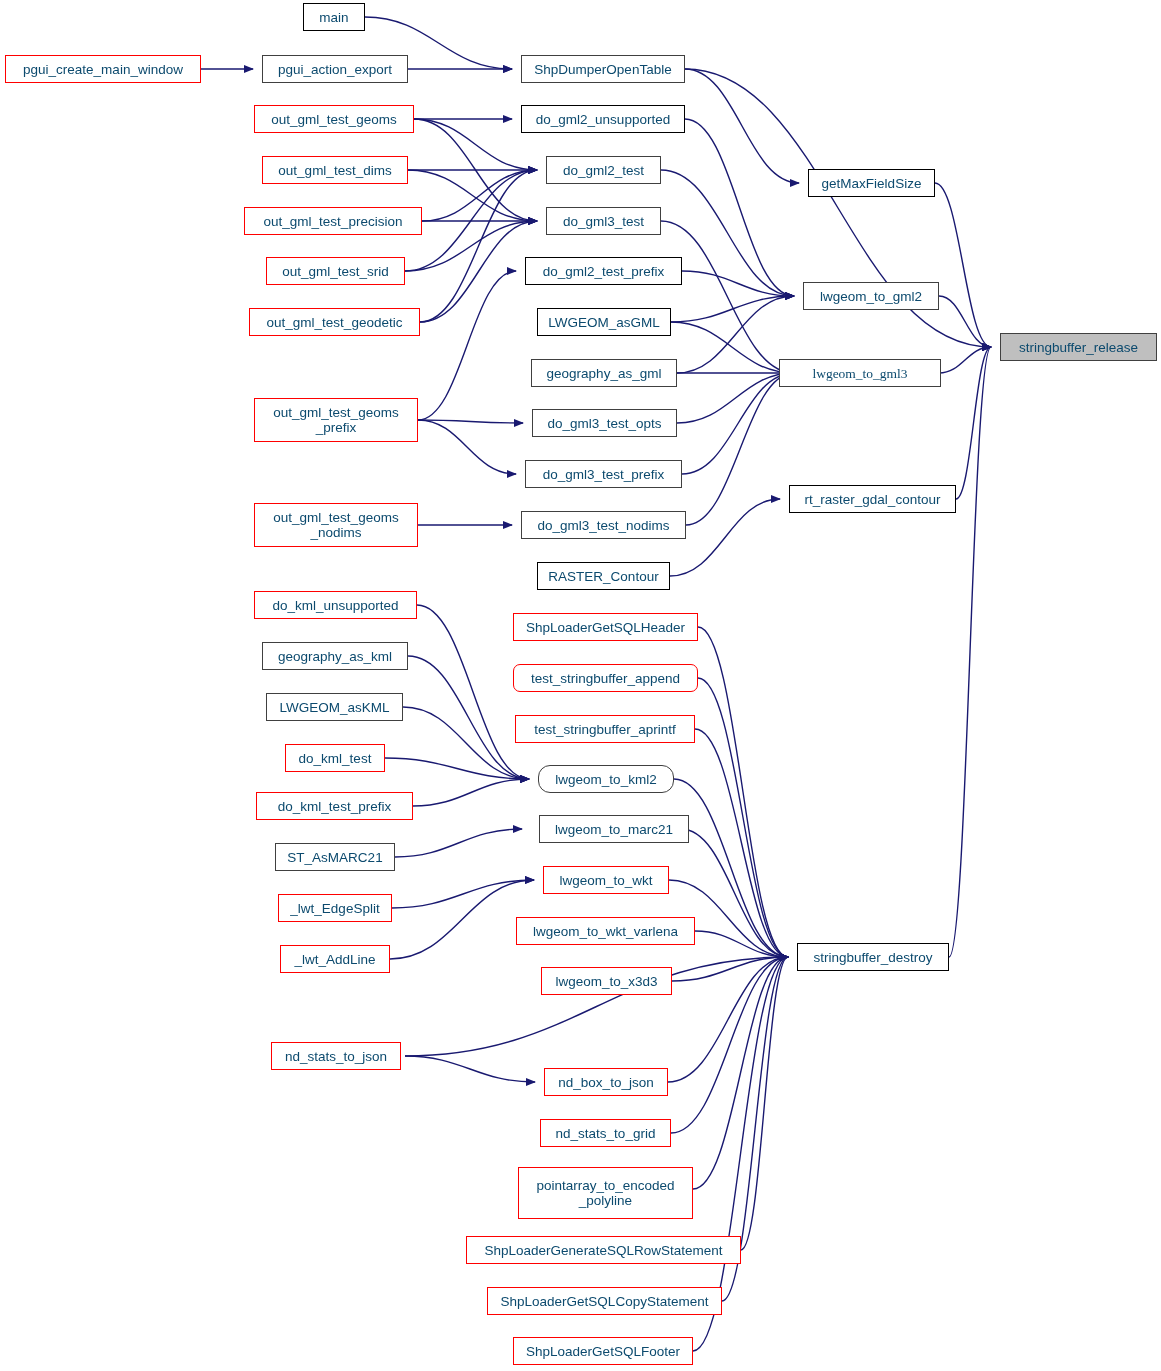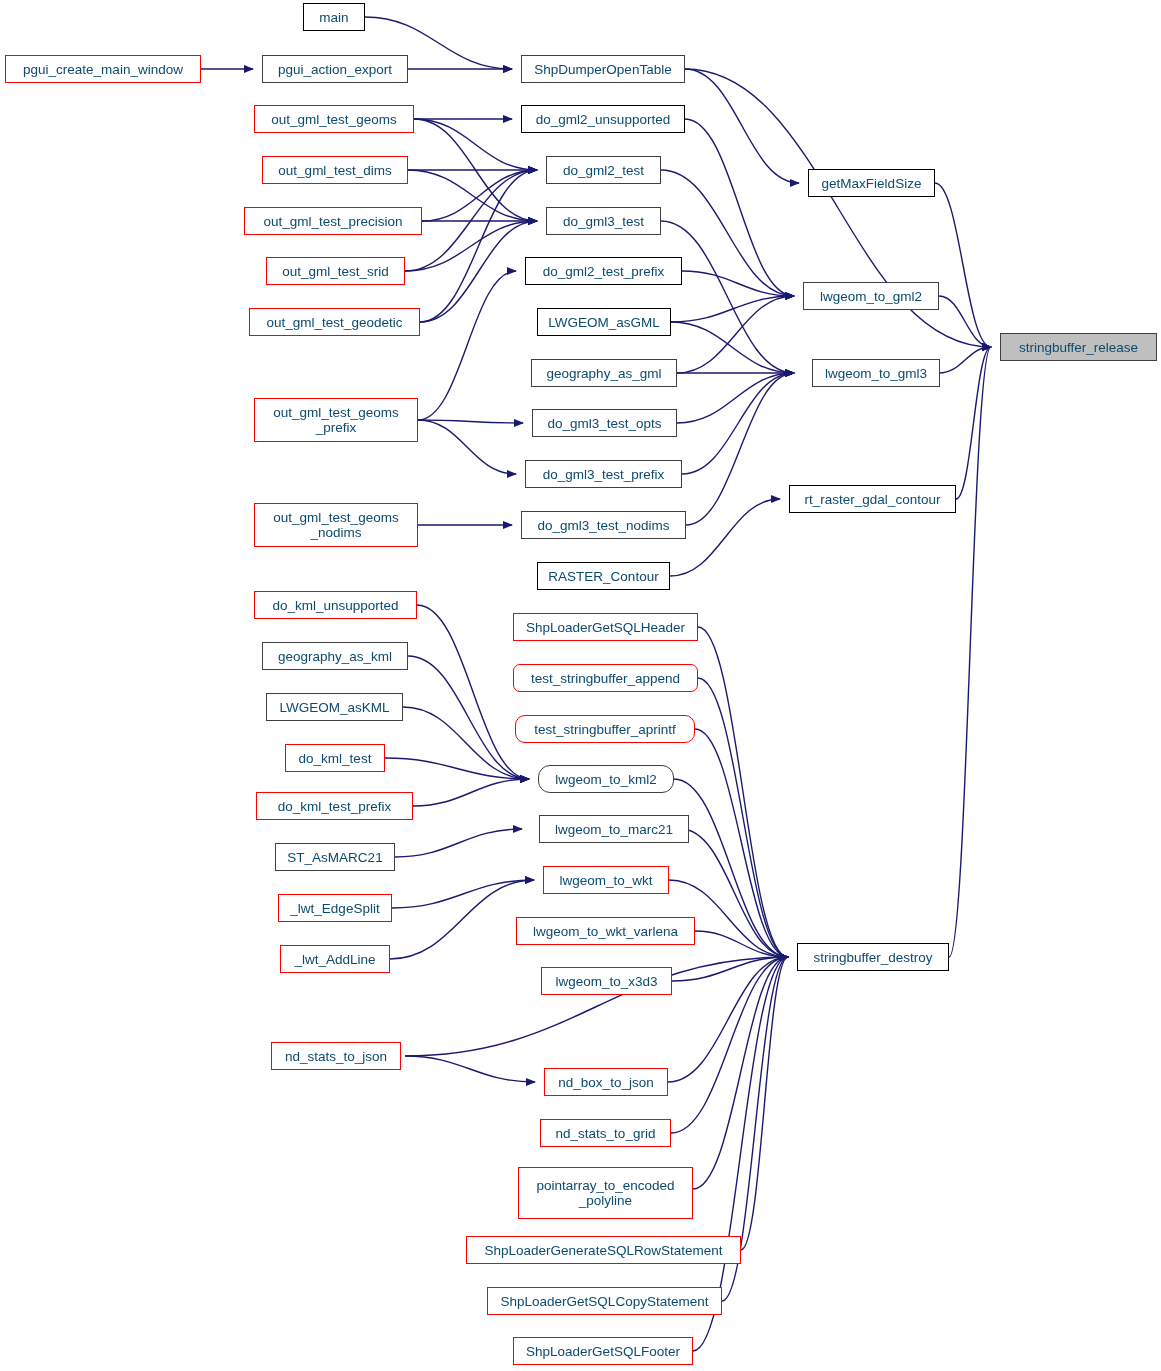--- a/index.html
+++ b/index.html
@@ -101,36 +101,36 @@
       <div class="node black" style="left: 808px; top: 169px; width: 127px; height: 28px;">getMaxFieldSize</div>
       <div class="node red" style="left: 244px; top: 207px; width: 178px; height: 28px;">out_gml_test_precision</div>
       <div class="node bold" style="left: 546px; top: 207px; width: 115px; height: 28px;">do_gml3_test</div>
       <div class="node red" style="left: 266px; top: 257px; width: 139px; height: 28px;">out_gml_test_srid</div>
       <div class="node black" style="left: 525px; top: 257px; width: 157px; height: 28px;">do_gml2_test_prefix</div>
       <div class="node bold" style="left: 803px; top: 282px; width: 136px; height: 28px;">lwgeom_to_gml2</div>
       <div class="node red" style="left: 249px; top: 308px; width: 171px; height: 28px;">out_gml_test_geodetic</div>
       <div class="node black" style="left: 537px; top: 308px; width: 134px; height: 28px;">LWGEOM_asGML</div>
       <div class="node hl" style="left: 1000px; top: 333px; width: 157px; height: 28px;">stringbuffer_release</div>
       <div class="node bold" style="left: 531px; top: 359px; width: 146px; height: 28px;">geography_as_gml</div>
-      <div class="node bold" style="left: 812px; top: 359px; width: 128px; height: 28px;">lwgeom_to_gml3</div>
+      <div class="node bold" style="left: 779px; top: 359px; width: 162px; height: 28px; font-family: Liberation Serif, serif;">lwgeom_to_gml3</div>
       <div class="node red" style="left: 254px; top: 398px; width: 164px; height: 44px;">out_gml_test_geoms
 _prefix</div>
       <div class="node bold" style="left: 532px; top: 409px; width: 145px; height: 28px;">do_gml3_test_opts</div>
       <div class="node bold" style="left: 525px; top: 460px; width: 157px; height: 28px;">do_gml3_test_prefix</div>
       <div class="node black" style="left: 789px; top: 485px; width: 167px; height: 28px;">rt_raster_gdal_contour</div>
       <div class="node red" style="left: 254px; top: 503px; width: 164px; height: 44px;">out_gml_test_geoms
 _nodims</div>
       <div class="node bold" style="left: 521px; top: 511px; width: 165px; height: 28px;">do_gml3_test_nodims</div>
       <div class="node black" style="left: 537px; top: 562px; width: 133px; height: 28px;">RASTER_Contour</div>
       <div class="node red" style="left: 254px; top: 591px; width: 163px; height: 28px;">do_kml_unsupported</div>
       <div class="node red" style="left: 513px; top: 613px; width: 185px; height: 28px;">ShpLoaderGetSQLHeader</div>
       <div class="node bold" style="left: 262px; top: 642px; width: 146px; height: 28px;">geography_as_kml</div>
       <div class="node red" style="left: 513px; top: 664px; width: 185px; height: 28px; border-radius: 7px;">test_stringbuffer_append</div>
       <div class="node bold" style="left: 266px; top: 693px; width: 137px; height: 28px;">LWGEOM_asKML</div>
-      <div class="node red" style="left: 515px; top: 715px; width: 180px; height: 28px; border-radius: 10px;">test_stringbuffer_aprintf</div>
+      <div class="node red" style="left: 515px; top: 715px; width: 180px; height: 28px;">test_stringbuffer_aprintf</div>
       <div class="node red" style="left: 285px; top: 744px; width: 100px; height: 28px;">do_kml_test</div>
       <div class="node bold" style="left: 538px; top: 765px; width: 136px; height: 28px; border-radius: 12px;">lwgeom_to_kml2</div>
       <div class="node red" style="left: 256px; top: 792px; width: 157px; height: 28px;">do_kml_test_prefix</div>
       <div class="node bold" style="left: 531px; top: 815px; width: 150px; height: 28px; margin-left: 8px;">lwgeom_to_marc21</div>
       <div class="node bold" style="left: 275px; top: 843px; width: 120px; height: 28px;">ST_AsMARC21</div>
       <div class="node red" style="left: 543px; top: 866px; width: 126px; height: 28px;">lwgeom_to_wkt</div>
       <div class="node red" style="left: 278px; top: 894px; width: 114px; height: 28px;">_lwt_EdgeSplit</div>
       <div class="node red" style="left: 516px; top: 917px; width: 179px; height: 28px;">lwgeom_to_wkt_varlena</div>
       <div class="node red" style="left: 280px; top: 945px; width: 110px; height: 28px;">_lwt_AddLine</div>
       <div class="node red" style="left: 541px; top: 967px; width: 131px; height: 28px;">lwgeom_to_x3d3</div>

